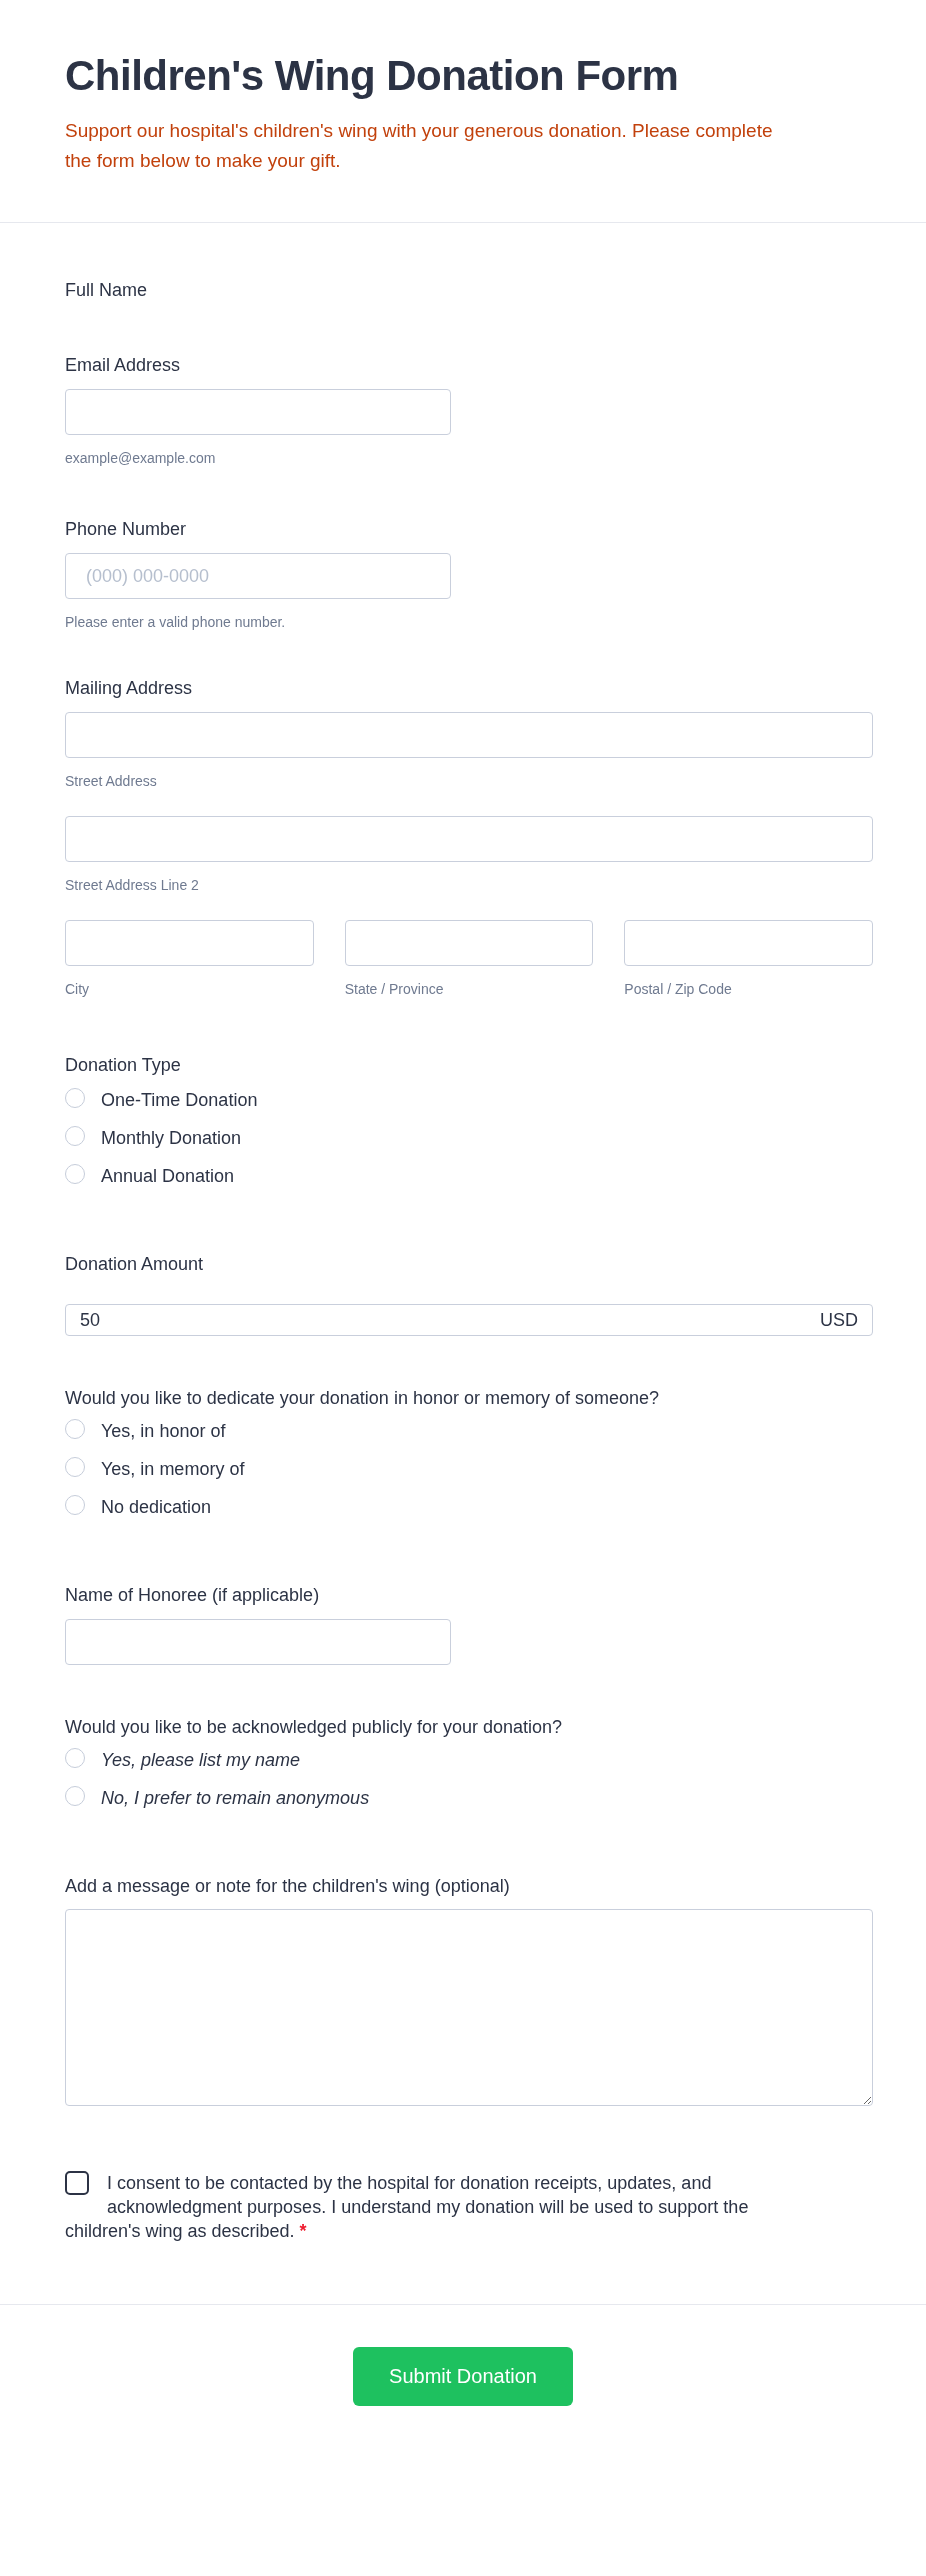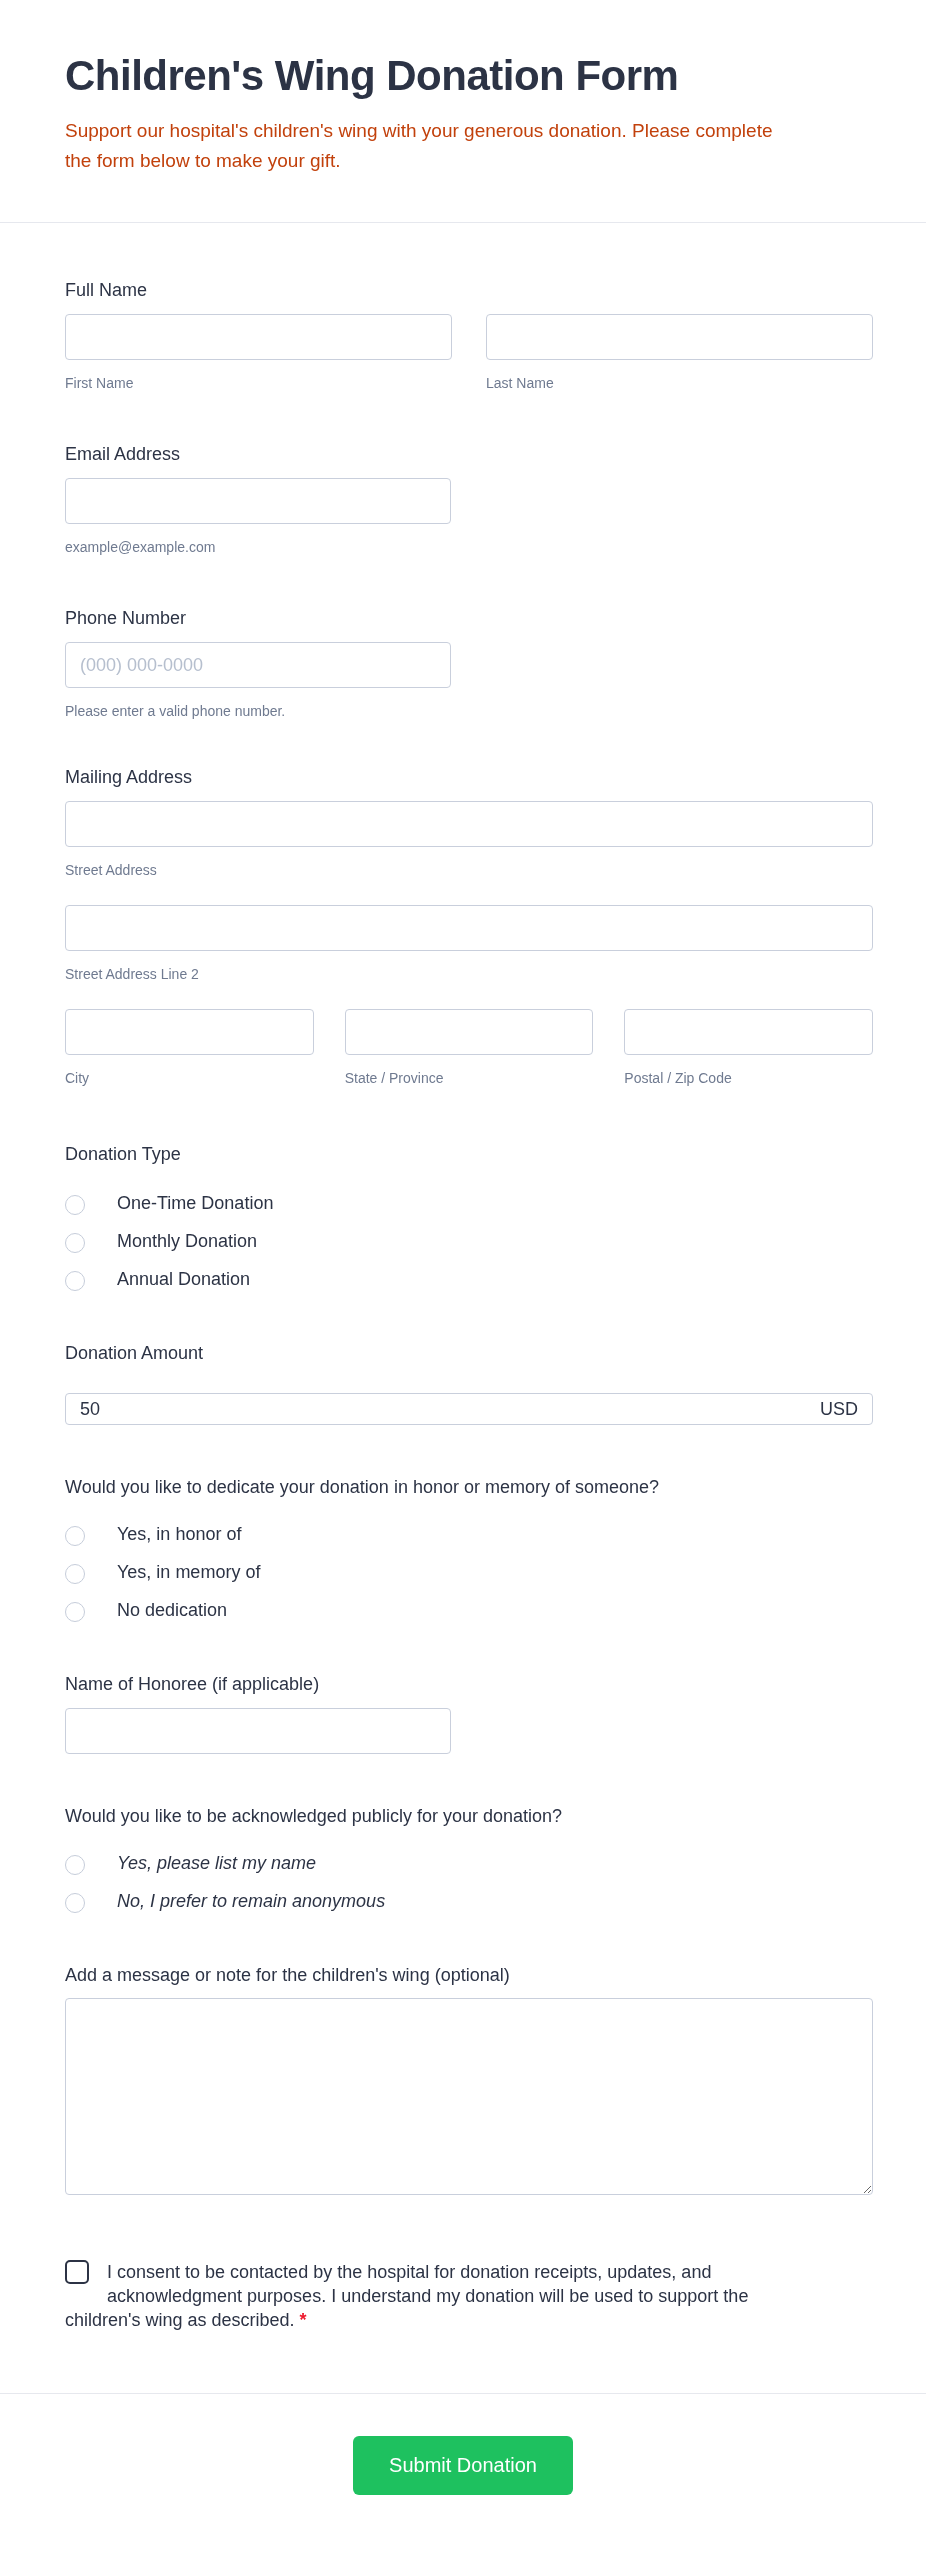--- a/index.html
+++ b/index.html
@@ -39,38 +39,38 @@
   }
   .sublabel { margin-top: 14px; font-size: 14px; line-height: 18px; color: #6f7a90; }
 
   .txt-input {
     display: block;
     width: 100%;
     height: 46px;
     border: 1px solid #c9cfdc;
     border-radius: 4px;
     background: #fff;
-    padding: 0 14px;
+    padding: 0 20px;
     font-family: inherit;
     font-size: 18px;
     color: #2c3345;
     outline: none;
   }
   .txt-input::placeholder { color: #b6bfce; }
   .gap-after-label { margin-top: 11px; }
   .half { width: 386px; }
 
   .row2 { display: flex; gap: 34px; margin-top: 11px; }
   .row2 .col { flex: 1; min-width: 0; }
   .row3 { display: flex; gap: 31px; margin-top: 26px; }
   .row3 .col { flex: 1; min-width: 0; }
 
   
   .radio-group { margin-top: 10px; }
-  .opt-row { display: flex; align-items: flex-end; height: 38px; cursor: pointer; gap: 16px; }
+  .opt-row { display: flex; align-items: flex-start; height: 38px; cursor: pointer; }
   .radio {
     flex: none;
     width: 20px; height: 20px;
     border: 1.5px solid #c6cdda;
     border-radius: 50%;
     background: #fff;
     margin-right: 16px;
   }
   .opt-label { font-size: 18px; line-height: 24px; color: #2c3345; }
 
@@ -146,30 +146,20 @@
       <span>Support our hospital's children's wing with your generous donation. Please complete</span>
       <span>the form below to make your gift.</span>
     </div>
   </div>
   <div class="divider"></div>
 
   <div class="form-body">
 
     <div class="section mt55">
       <div class="field-label">Full Name</div>
-      <div class="row2">
-        <div class="col">
-          <input class="txt-input" type="text" value="" style="">
-          <div class="sublabel">First Name</div>
-        </div>
-        <div class="col">
-          <input class="txt-input" type="text" value="" style="">
-          <div class="sublabel">Last Name</div>
-        </div>
-      </div>
     </div>
 
     <div class="section">
       <div class="field-label">Email Address</div>
       <input class="txt-input half gap-after-label" type="text" value="" style="">
       <div class="sublabel">example@example.com</div>
     </div>
 
     <div class="section">
       <div class="field-label">Phone Number</div>

